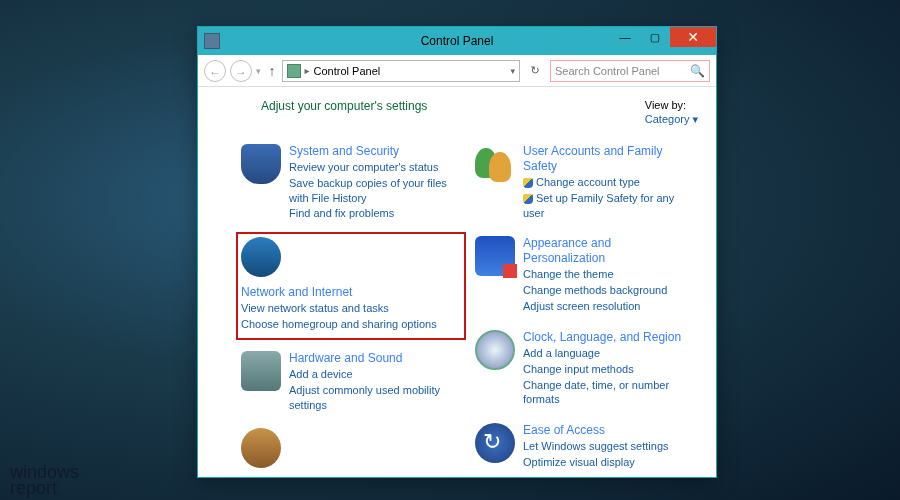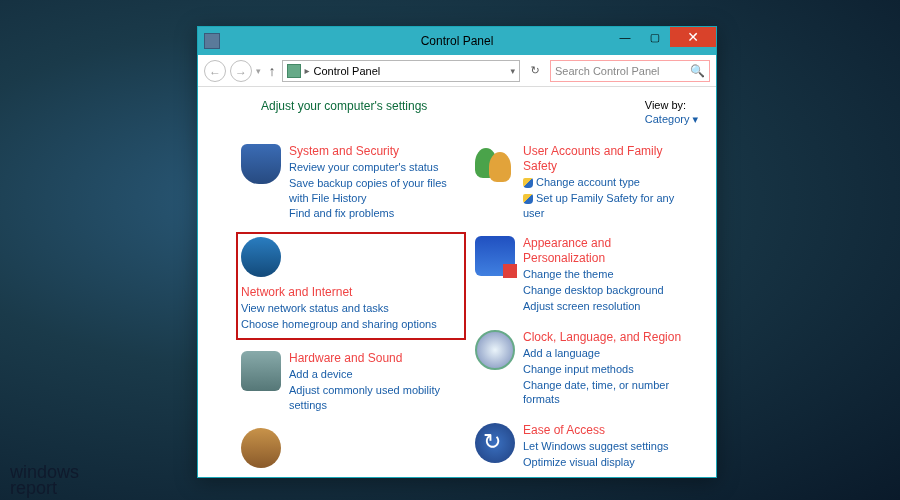--- a/index.html
+++ b/index.html
@@ -200,21 +200,21 @@
     width: 22px; height: 30px;
   }
   .ic-users::before { background: #4aa34a; left: 0; top: 4px; }
   .ic-users::after { background: #e2a33a; left: 14px; top: 8px; }
   .ic-appear { background: linear-gradient(#2050c0,#4080e0); }
   .ic-appear::after { content:""; position:absolute; width:14px; height:14px; background:#e0403a; right:-2px; bottom:-2px; }
   .ic-clock { background: radial-gradient(#eaf4fa, #9ac 70%); border-radius: 50%; border: 2px solid #6a8; box-sizing: border-box; }
   .ic-ease { background: radial-gradient(#3a70c0,#204080); border-radius: 50%; }
   .ic-ease::after { content:"↻"; color:#fff; font-size:22px; position:absolute; left:8px; top:6px; }
   .catbody { flex: 1; }
-  .cattitle { color: #ef4444; font-size: 12px; line-height: 1.25; }
+  .cattitle { color: #3b82f6; font-size: 12px; line-height: 1.25; }
   .catlink {
     display: block;
     color: #1a5ea8;
     font-size: 11px;
     line-height: 1.35;
     margin-top: 1px;
   }
   .catlink .shield {
     display: inline-block;
     width: 10px; height: 10px;
@@ -316,21 +316,21 @@
             <a class="catlink"><span class="shield"></span><span>Change account type</span></a>
             <a class="catlink"><span class="shield"></span><span>Set up Family Safety for any user</span></a>
           </div>
         </div>
 
         <div class="catitem">
           <div class="icon48 ic-appear"></div>
           <div class="catbody">
             <a class="cattitle">Appearance and Personalization</a>
             <a class="catlink">Change the theme</a>
-            <a class="catlink">Change desktop background</a>
+            <a class="catlink">Change methods background</a>
             <a class="catlink">Adjust screen resolution</a>
           </div>
         </div>
 
         <div class="catitem">
           <div class="icon48 ic-clock"></div>
           <div class="catbody">
             <a class="cattitle">Clock, Language, and Region</a>
             <a class="catlink">Add a language</a>
             <a class="catlink">Change input methods</a>

